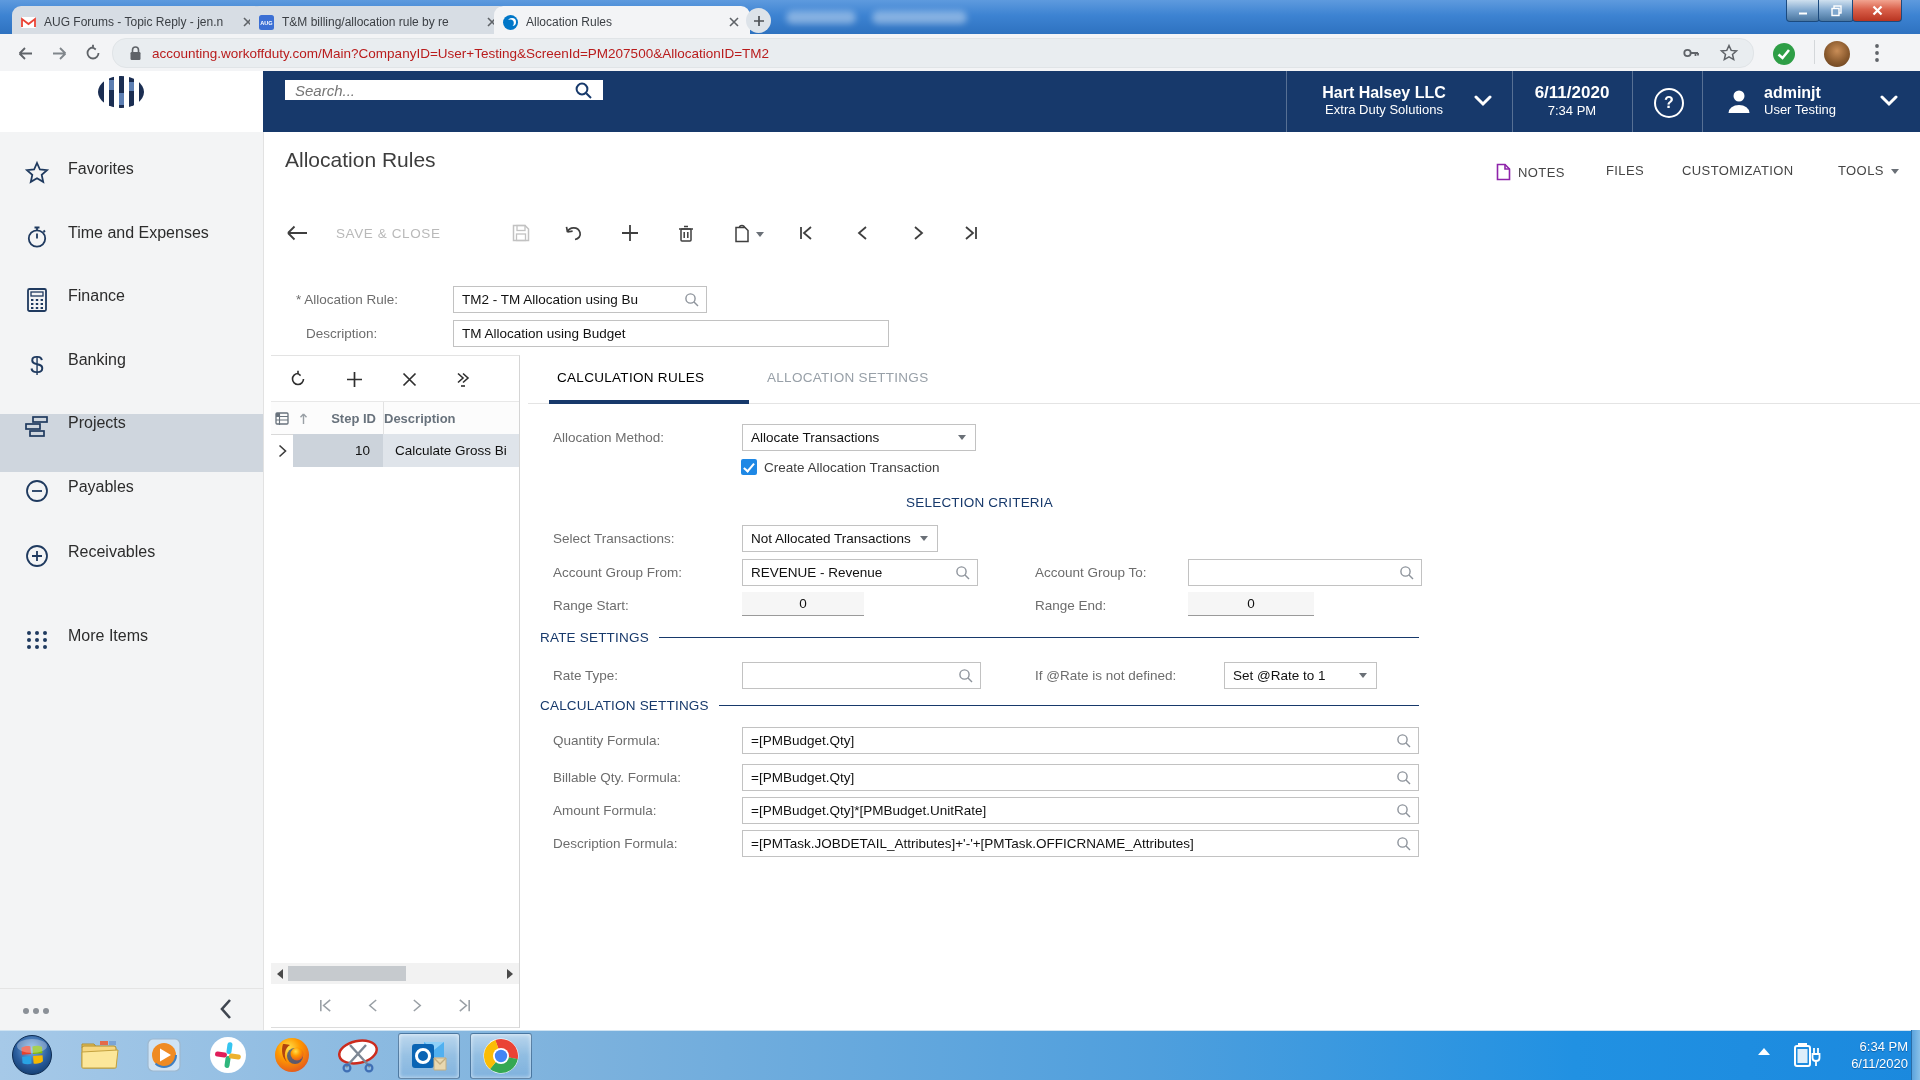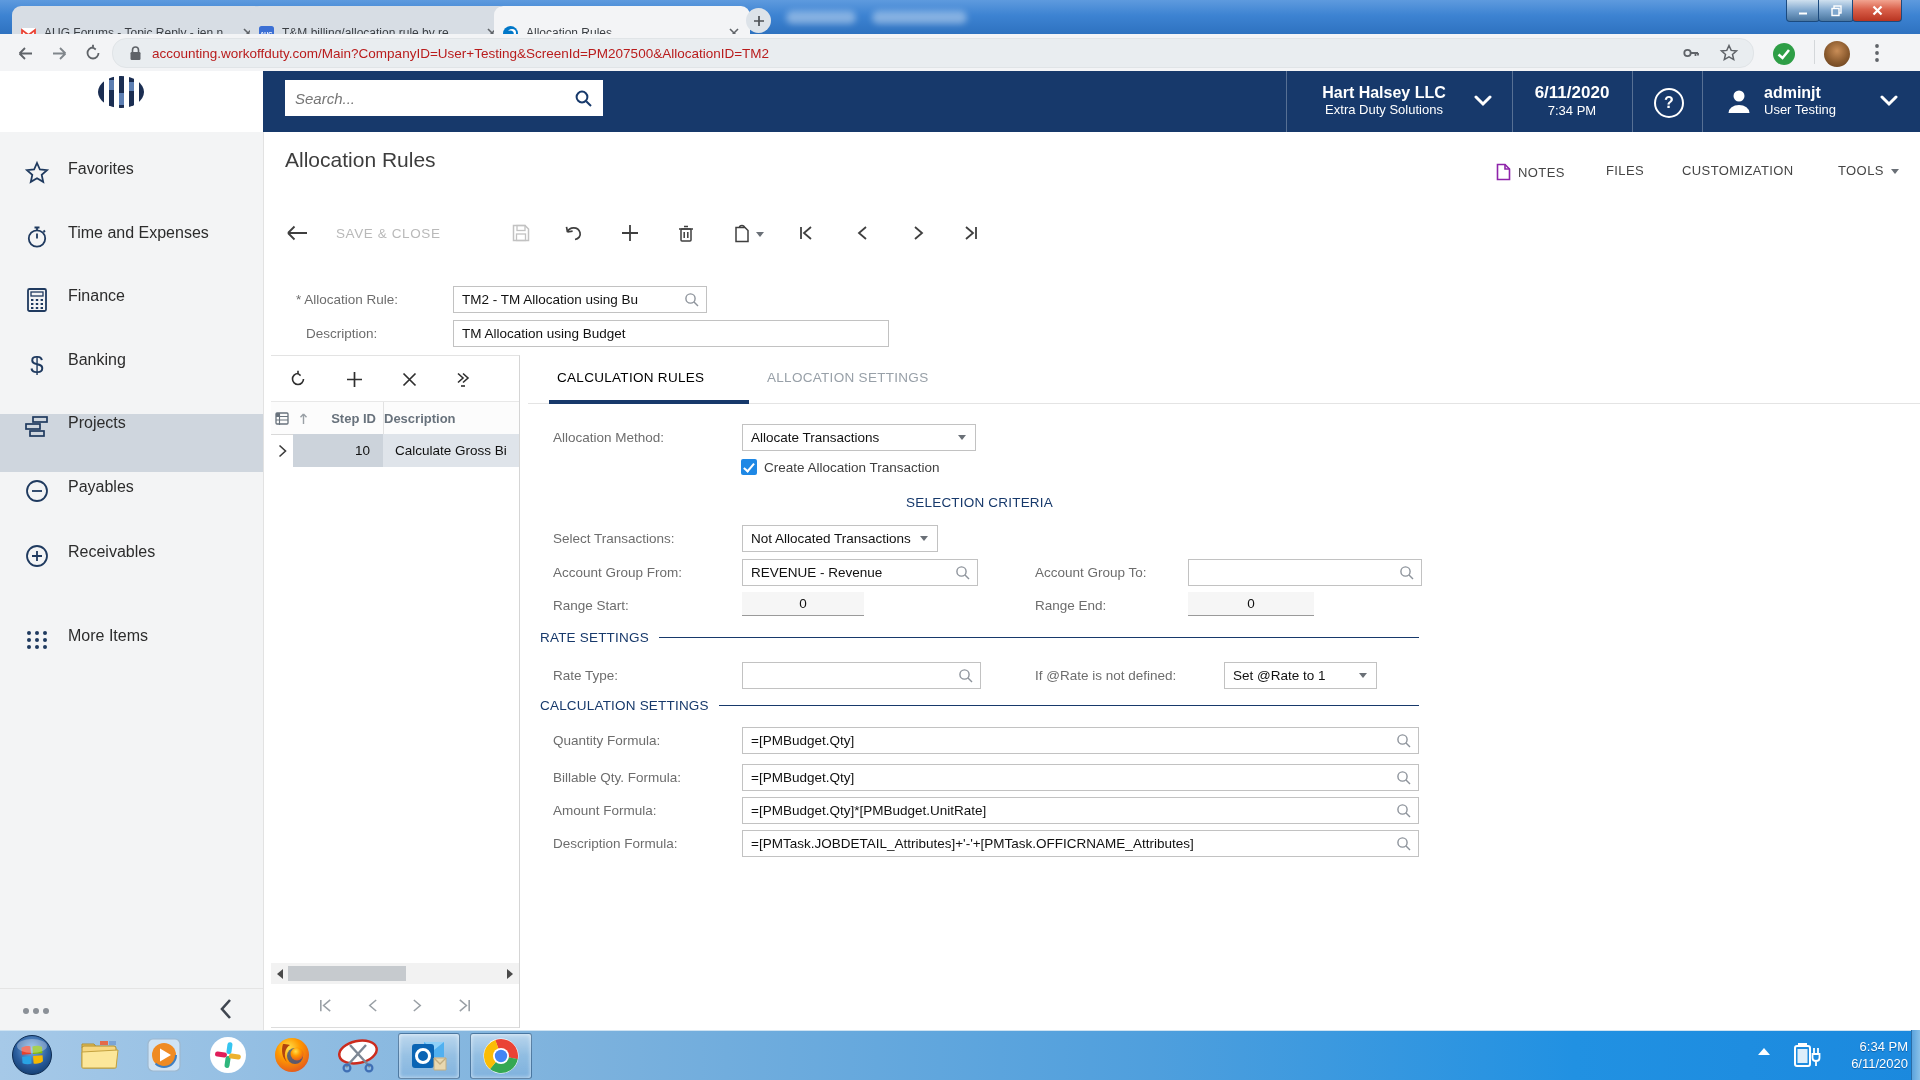--- a/index.html
+++ b/index.html
@@ -5,21 +5,21 @@
   html,body{margin:0;padding:0;background:#000;}
   .screen{position:relative;width:1920px;height:1080px;overflow:hidden;
     font-family:"Liberation Sans",sans-serif;background:#fff;}
   .abs{position:absolute;}
   svg{display:block;}
 
   
   .titlebar{left:0;top:0;width:1920px;height:34px;
     background:linear-gradient(180deg,#5e9ade 0%,#3d83d2 45%,#2e72c0 100%);}
   .tab{top:6px;height:32px;border-radius:9px 9px 0 0;display:flex;align-items:center;
-    padding:11px 8px;font-size:12px;color:#3b3f44;justify-content:flex-end;}
+    padding:0 8px;font-size:12px;color:#3b3f44;justify-content:flex-end;}
   .tab-inactive{background:#d7dde4;}
   .tab-active{background:#f3f4f6;}
   .tab .tab-title{flex:1;white-space:nowrap;overflow:hidden;margin:0 7px;}
   .fav{width:17px;height:17px;flex:0 0 auto;}
   .tab-close{width:17px;height:17px;flex:0 0 auto;display:flex;align-items:center;justify-content:center;}
   .newtab{top:8px;width:25px;height:25px;border-radius:50%;background:#dde3e9;
     display:flex;align-items:center;justify-content:center;}
   .blurblob{top:11px;height:13px;border-radius:7px;background:rgba(255,255,255,.38);filter:blur(3px);}
   .wbtn{top:0;height:21px;display:flex;align-items:center;justify-content:center;
     border:1px solid #1b4a7e;border-top:none;border-radius:0 0 4px 4px;
@@ -29,21 +29,21 @@
   .btoolbar{left:0;top:34px;width:1920px;height:37px;background:#f3f4f6;border-bottom:1px solid #d9dce0;}
   .navic{top:6px;width:26px;height:26px;display:flex;align-items:center;justify-content:center;}
   .omnibox{left:112px;top:4px;width:1640px;height:28px;border-radius:14px;background:#e9edf0;
     border:1px solid #e0e4e7;display:flex;align-items:center;}
   .urltext{font-size:13.5px;color:#b91c1c;margin-left:10px;white-space:nowrap;}
 
   
   .appheader{left:0;top:71px;width:1920px;height:61px;background:#17396b;}
   .logopanel{left:0;top:71px;width:263px;height:61px;background:#fff;}
   .logotext{left:0;top:106px;width:263px;text-align:center;font-size:19px;letter-spacing:2.5px;white-space:nowrap;}
-  .searchbox{left:285px;top:80px;width:318px;height:36px;background:#fff;display:flex;align-items:center;}
+  .searchbox{left:285px;top:80px;width:318px;height:20px;background:#fff;display:flex;align-items:center;}
   .searchbox input{flex:1;border:none;outline:none;background:transparent;font-size:15px;
     font-style:italic;color:#555;padding:0 10px;font-family:"Liberation Sans",sans-serif;}
   .hsep{top:71px;width:1px;height:61px;background:rgba(255,255,255,.28);}
   .hblock{top:71px;height:61px;color:#fff;}
   .hname{font-size:16px;font-weight:bold;line-height:19px;}
   .hsub{font-size:13px;line-height:16px;}
 
   
   .sidebar{left:0;top:132px;width:263px;height:898px;background:#f3f4f5;border-right:1px solid #e2e2e2;}
   .sbitem{left:0;height:52px;width:263px;display:flex;align-items:flex-start;color:#2c2c2c;font-size:16px;}

